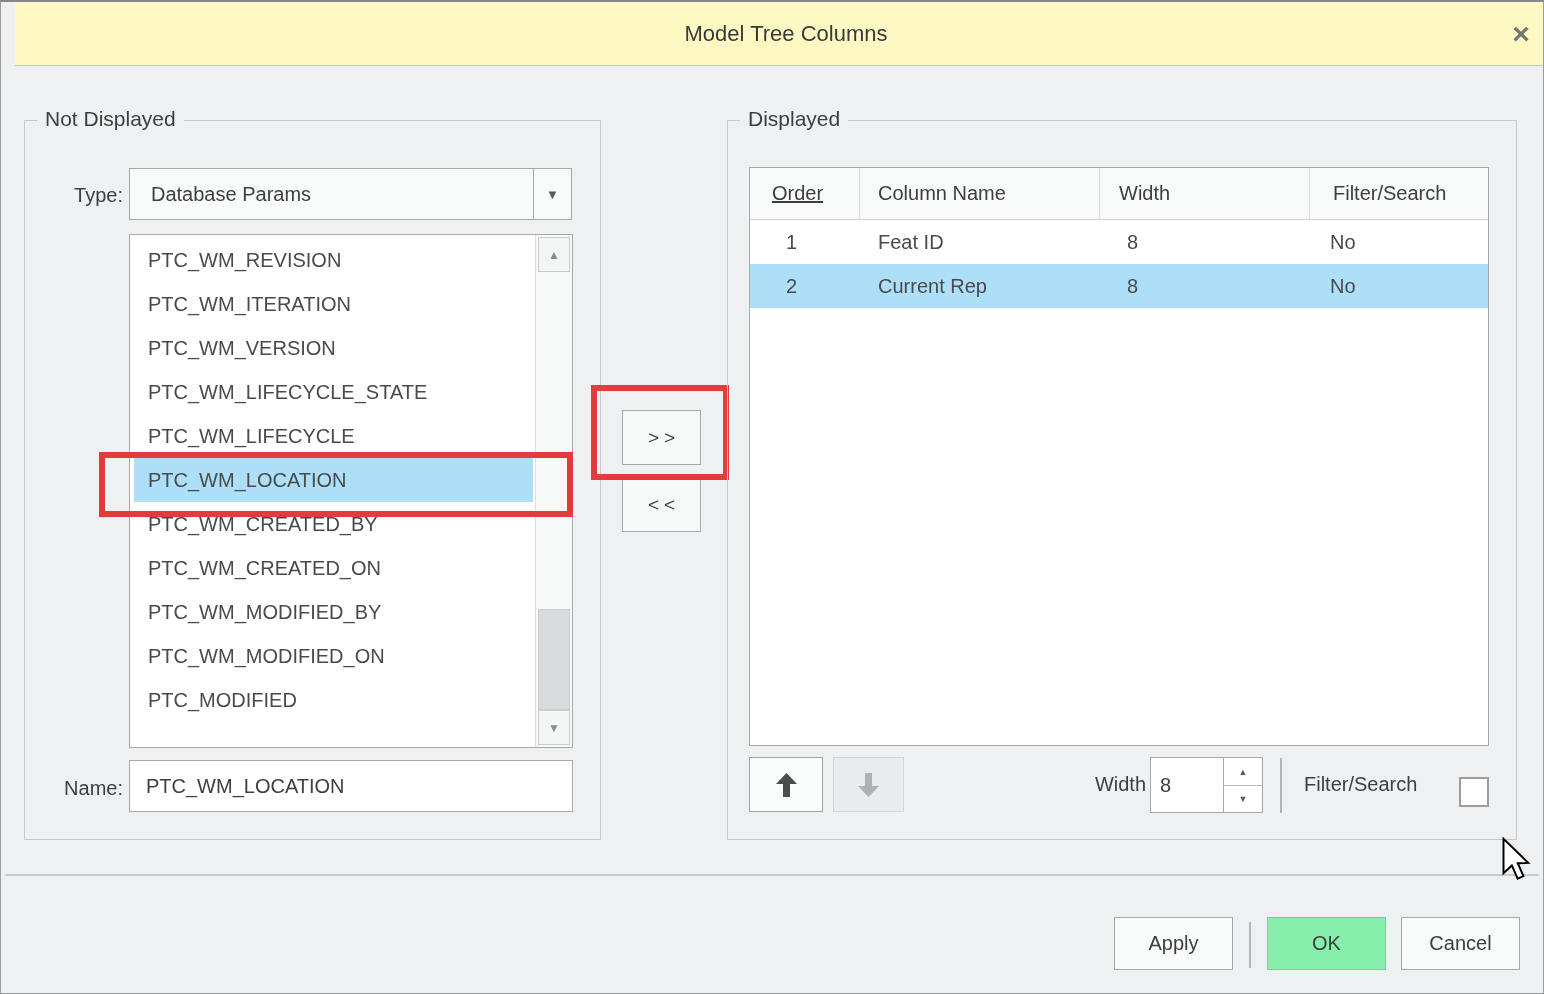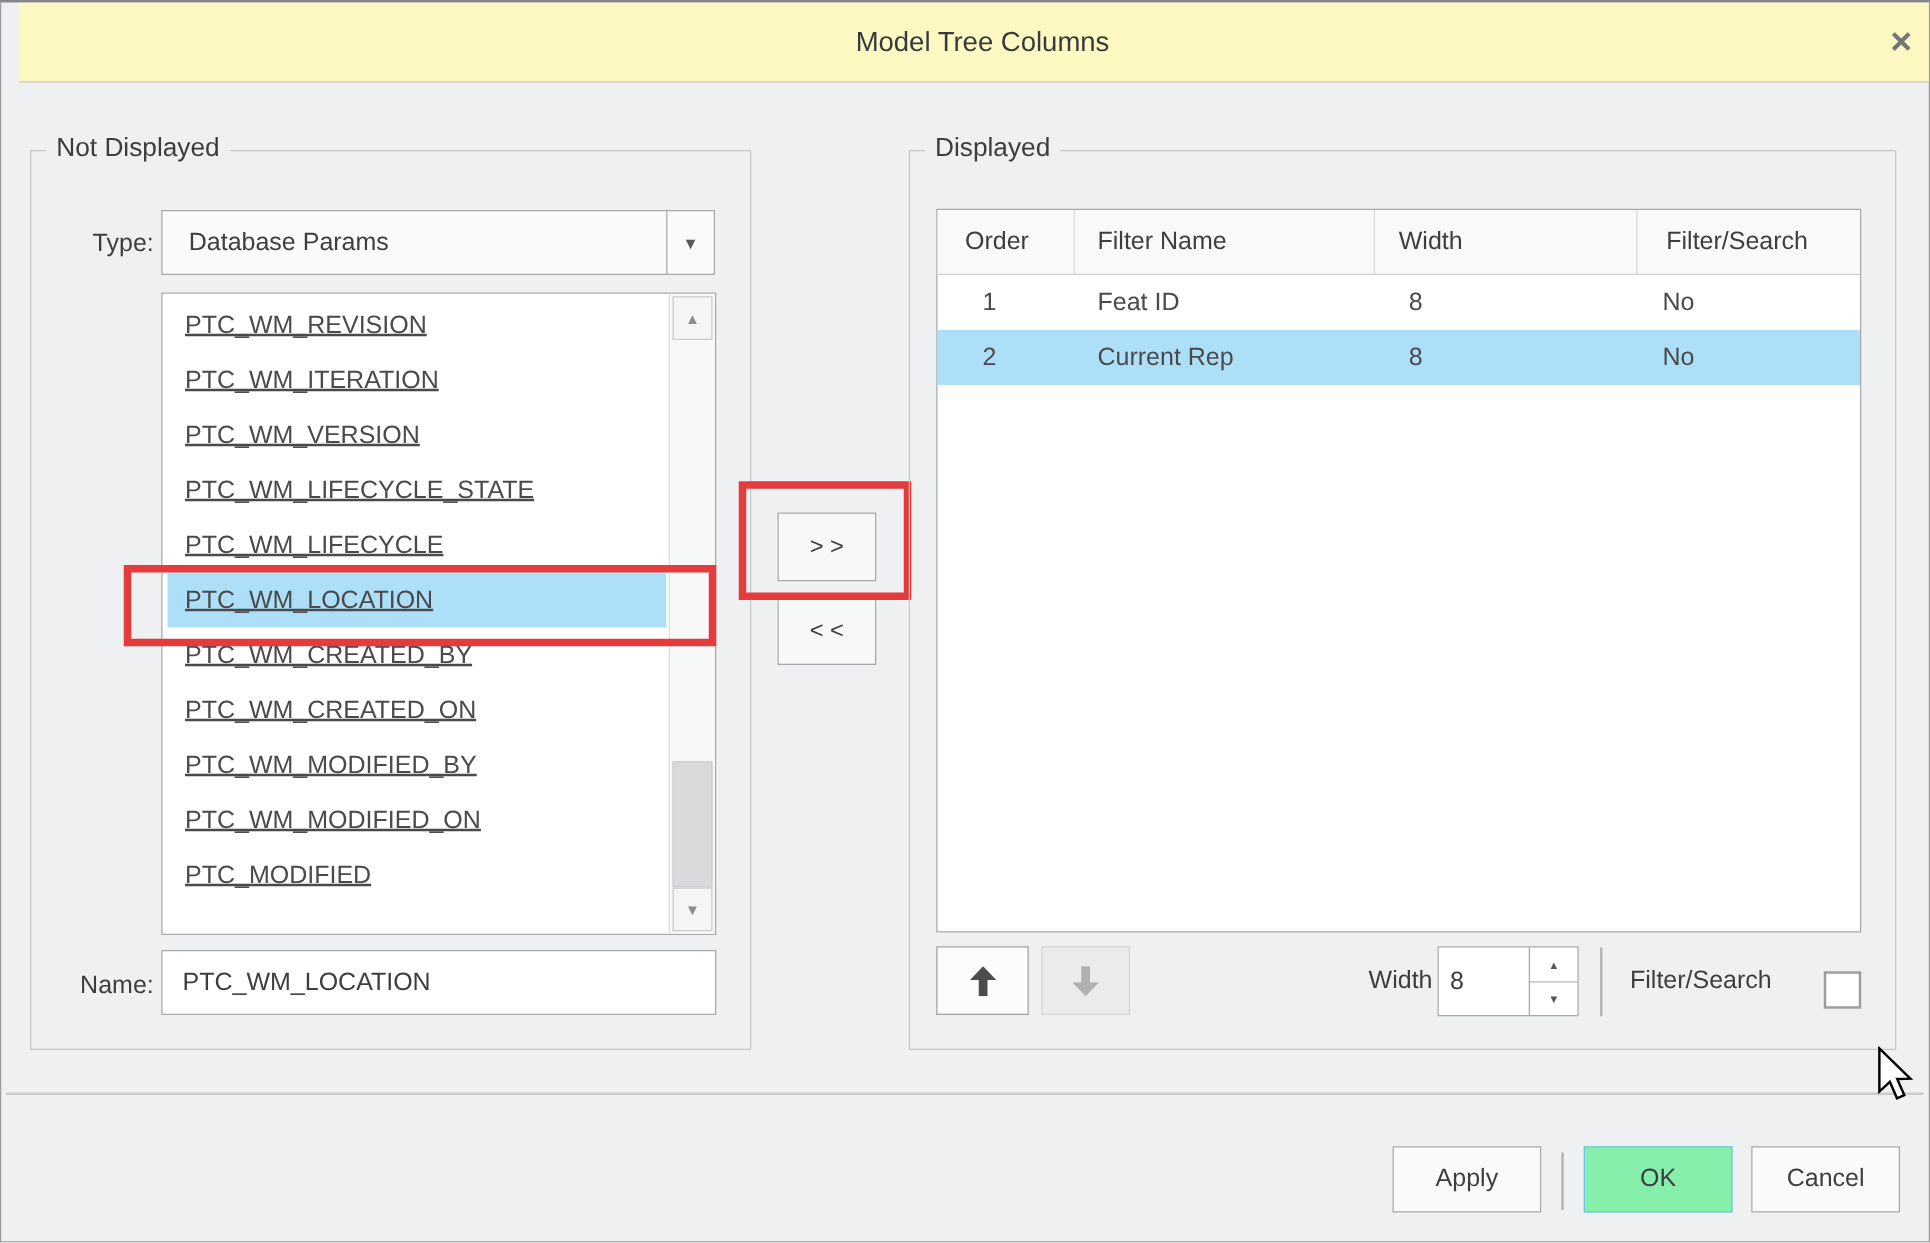--- a/index.html
+++ b/index.html
@@ -54,21 +54,21 @@
   }
 
   
   #param-list {
     position:absolute; left:128px; top:232px; width:444px; height:514px;
     background:#ffffff; border:1px solid #a6a8a9; overflow:hidden;
   }
   #param-list-items { position:absolute; left:0; top:0; right:37px; padding-top:3px; }
   .list-item {
     height:44px; line-height:44px; padding-left:18px;
-    font-size:20px; color:#4a4a4c; white-space:nowrap; overflow:hidden;text-decoration:underline;
+    font-size:20px; color:#4a4a4c; white-space:nowrap; overflow:hidden;
   }
   .list-item.selected {
     background:#ade0f8; margin-left:4px; margin-right:2px; padding-left:14px;
   }
 
   
   #list-scrollbar {
     position:absolute; top:0; right:0; bottom:0; width:37px;
     background:#f7f8f8; border-left:1px solid #dcdedf;
   }
@@ -117,21 +117,21 @@
   .th {
     display:flex; align-items:center;
     font-size:20px; color:#3e3e40;
     border-right:1px solid #d9dbdc;
   }
   .th:last-child { border-right:none; }
   .c-order  { width:110px; }
   .c-name   { width:240px; }
   .c-width  { width:210px; }
   .c-filter { width:178px; }
-  #table-header .c-order  { padding-left:22px; }
+  #table-header .c-order  { padding-left:22px;text-decoration:underline; }
   #table-header .c-name   { padding-left:18px; }
   #table-header .c-width  { padding-left:19px; }
   #table-header .c-filter { padding-left:23px; }
   .trow { display:flex; height:44px; }
   .trow.selected { background:#ade0f8; }
   .tcell { line-height:44px; font-size:20px; color:#4a4a4c; }
   .trow .c-order  { padding-left:36px; }
   .trow .c-name   { padding-left:18px; }
   .trow .c-width  { padding-left:27px; }
   .trow .c-filter { padding-left:20px; }
@@ -241,21 +241,21 @@
   <div id="anno-location" class="annotation"></div>
   <div id="anno-transfer" class="annotation"></div>
 
   <div id="group-displayed" class="fieldset">
     <span class="legend">Displayed</span>
   </div>
 
   <div id="displayed-table">
     <div id="table-header">
       <div class="th c-order">Order</div>
-      <div class="th c-name">Filter Name</div>
+      <div class="th c-name">Column Name</div>
       <div class="th c-width">Width</div>
       <div class="th c-filter">Filter/Search</div>
     </div>
     <div id="displayed-rows">
         <div class="trow">
           <div class="tcell c-order">1</div>
           <div class="tcell c-name">Feat ID</div>
           <div class="tcell c-width">8</div>
           <div class="tcell c-filter">No</div>
         </div>

